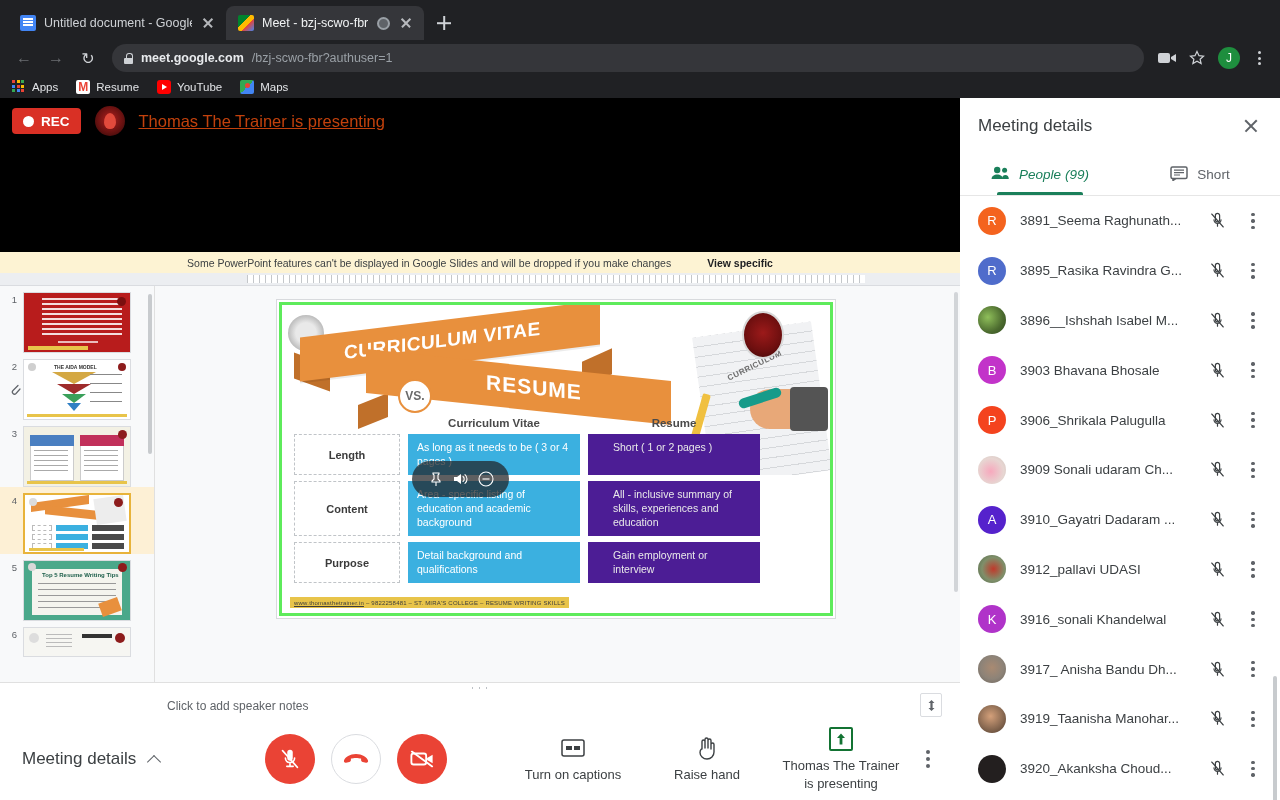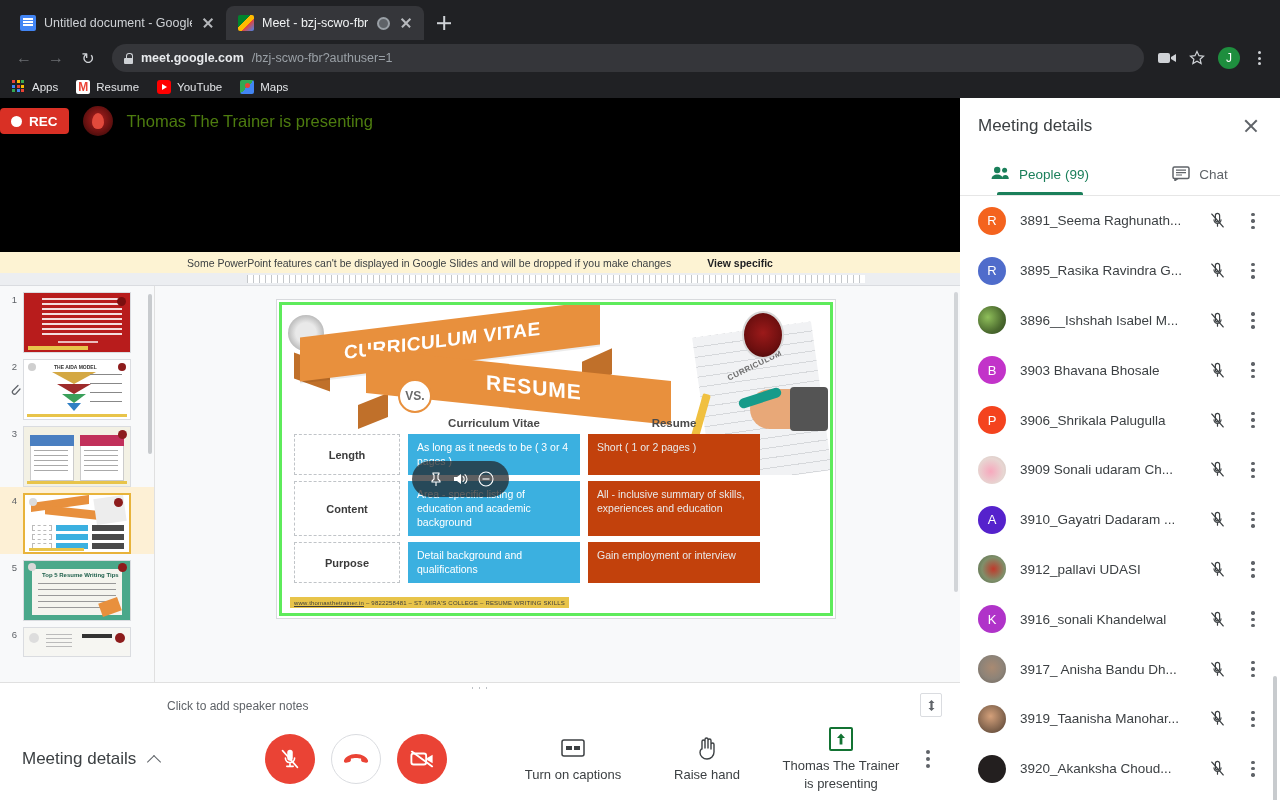--- a/index.html
+++ b/index.html
@@ -77,29 +77,29 @@
   .ico-gmail::before { content:"M"; color:#ea4335; font-size:12px; font-weight:bold; line-height:14px; display:block; text-align:center; }
   .ico-yt { background:#ff0000; border-radius:3px; }
   .ico-yt::before { content:""; position:absolute; left:5px; top:4px; border-left:5px solid #fff; border-top:3px solid transparent; border-bottom:3px solid transparent; }
   .ico-maps { background: linear-gradient(135deg,#34a853 50%,#4285f4 50%); border-radius:2px; }
   .ico-maps::before { content:""; position:absolute; left:5px; top:3px; width:5px; height:5px; border-radius:50%; background:#ea4335; }
 
   
   .meet-body { position: absolute; top: 98px; left: 0; width: 1280px; height: 702px; background: #202124; }
 
   .stage { position: absolute; left: 0; top: 0; width: 960px; height: 620px; background: #000; overflow: hidden; }
-  .present-header { height: 46px; display: flex; align-items: center; padding-left: 0; gap: 14px; }
+  .present-header { height: 46px; display: flex; align-items: center; padding-left: 12px; gap: 14px; }
   .rec-pill {
     background: #d93025; color: #fff; border-radius: 4px; height: 26px;
     display: flex; align-items: center; gap: 7px; padding: 0 11px; font-size: 13.5px; font-weight: bold;
   }
   .rec-dot { width: 11px; height: 11px; border-radius: 50%; background: #fff; display:block; }
   .presenter-av { width: 30px; height: 30px; border-radius: 50%; background: radial-gradient(circle at 50% 45%, #b3201f 0%, #6b1211 55%, #2a0807 100%); flex:0 0 30px; position:relative; }
   .presenter-av::after { content:""; position:absolute; left:9px; top:7px; width:12px; height:16px; border-radius:50% 50% 50% 50% / 60% 60% 40% 40%; background:#e24a3c; }
-  .present-title { color: #4d7c0f; font-size: 16.5px; }
+  .present-title { color: #c2410c; font-size: 16.5px; text-decoration: underline; }
 
   .slides-app { position: absolute; left: 0; top: 154px; width: 960px; height: 560px; background: #fff; }
   .ppt-bar { height: 21px; background: #fdf3d3; display: flex; align-items: center; justify-content: center; gap: 36px; font-size: 10.5px; color: #3c4043; }
   .ppt-bar .view-details { font-weight: bold; color: #202124; }
   .ruler { height: 13px; background: #eceef1; border-bottom: 1px solid #dadce0; position: relative; }
   .ruler-track { position:absolute; left:247px; right:95px; top:2px; bottom:2px; background:#fff;
     background-image: repeating-linear-gradient(to right, #c4c7ca 0 1px, transparent 1px 6px); }
 
   .editor { display: flex; height: 396px; }
   .filmstrip { width: 155px; background: #f8f9fa; position: relative; overflow: hidden; border-right: 1px solid #e0e0e0; }
@@ -152,21 +152,21 @@
   .hand::after { content:""; position:absolute; right:0; top:-2px; width:38px; height:44px; background:#545454; border-radius:4px; }
   .pen { position:absolute; right: 48px; top: 78px; width: 44px; height: 10px; background:#169b8a; border-radius:5px; transform: rotate(-18deg); }
   .curric-txt { position:absolute; right: 46px; top: 46px; font-size: 8px; font-weight: bold; color:#6d6d6d; transform: rotate(-26deg); letter-spacing:.5px; }
 
   .compare { position:absolute; left: 6px; top: 112px; right: 6px; bottom: 22px; }
   .cmp-head { display: grid; grid-template-columns: 106px 172px 172px; gap: 8px; margin-bottom: 5px; padding-left: 6px; }
   .cmp-head div { font-size: 11.5px; font-weight: bold; color: #4a4a4a; text-align: center; }
   .cmp-row { display: grid; grid-template-columns: 106px 172px 172px; gap: 8px; margin-bottom: 6px; padding-left: 6px; align-items: stretch; }
   .cell-label { border: 1.5px dashed #c0c4c8; display:flex; align-items:center; justify-content:center; font-size: 11px; font-weight:bold; color:#3b3b3b; }
   .cell-cv { background: #3bb0e0; color:#fff; font-size: 10.5px; padding: 7px 9px; line-height: 1.3; }
-  .cell-rs { background: #c2410c; color:#e9e9e9; font-size: 10.5px; padding: 7px 9px; line-height: 1.3; }
+  .cell-rs { background: #4c1d95; color:#e9e9e9; font-size: 10.5px; padding: 7px 25px; line-height: 1.3; }
   .footer-strip { position:absolute; left: 8px; bottom: 5px; height: 11px; background:#e8c44a; padding: 0 4px;
                   font-size: 6px; color:#3c3c3c; display:flex; align-items:center; letter-spacing:.2px; }
   .footer-strip u { margin-right: 2px; }
   .slide-overlay {
     position:absolute; left: 135px; top: 161px; width: 97px; height: 36px; border-radius: 18px;
     background: rgba(32,33,36,.72); display:flex; align-items:center; justify-content:center; gap: 8px; color:#fff;
   }
   .ov-ico { width: 17px; height: 17px; display:flex; align-items:center; justify-content:center; }
 
   
@@ -189,21 +189,21 @@
   
   .panel { position: absolute; left: 960px; top: 0; width: 320px; height: 702px; background: #fff; }
   .panel-head { height: 56px; display: flex; align-items: center; padding: 0 18px; }
   .panel-title { font-size: 17px; color: #3c4043; flex: 1 1 auto; }
   .panel-close { width: 22px; height: 22px; position: relative; }
   .panel-close::before, .panel-close::after { content:""; position:absolute; left:3px; top:10px; width:16px; height:1.7px; background:#5f6368; }
   .panel-close::before { transform: rotate(45deg); } .panel-close::after { transform: rotate(-45deg); }
 
   .panel-tabs { height: 42px; display: flex; border-bottom: 1px solid #e6e6e6; }
   .ptab { flex: 1 1 50%; display:flex; align-items:center; justify-content:center; gap: 9px; font-size: 13.5px; color: #5f6368; position: relative; }
-  .ptab.active { color: #1a7f5a; }
+  .ptab.active { color: #1a7f5a; font-style: italic; }
   .ptab.active::after { content:""; position:absolute; left: 50%; transform: translateX(-50%); bottom: 0; width: 86px; height: 3px; background:#1a7f5a; border-radius:2px 2px 0 0; }
 
   .plist { position:absolute; top: 98px; left: 0; width: 320px; height: 604px; overflow: hidden; }
   .prow { height: 49.8px; display: flex; align-items: center; padding: 0 16px 0 18px; gap: 14px; }
   .pav { width: 28px; height: 28px; border-radius: 50%; flex: 0 0 28px; display:flex; align-items:center; justify-content:center;
          color:#fff; font-size: 13px; font-weight: 500; overflow:hidden; }
   .pname { flex: 1 1 auto; font-size: 13.5px; color: #3c4043; white-space: nowrap; overflow: hidden; }
   .pmic { width: 22px; height: 22px; flex:0 0 22px; display:flex; align-items:center; justify-content:center; }
   .pkebab { width: 22px; flex:0 0 22px; display:flex; flex-direction:column; align-items:center; gap:3px; }
   .pkebab i { width: 3.4px; height: 3.4px; border-radius:50%; background:#5f6368; display:block; }
@@ -583,21 +583,21 @@
           <span>People (99)</span>
         </div>
         <div class="ptab">
           <span>
             <svg width="18" height="15" viewBox="0 0 18 15">
                 <rect x="1" y="1" width="16" height="11.5" rx="1.5" fill="none" stroke="#5f6368" stroke-width="1.5"></rect>
                 <path d="M3 12.5 L3 14.5 L6 12.5" fill="none" stroke="#5f6368" stroke-width="1.5" stroke-linejoin="round"></path>
                 <path d="M4 4.2h10M4 6.6h10M4 9h6" stroke="#5f6368" stroke-width="1.2"></path>
               </svg>
           </span>
-          <span>Chat</span>
+          <span>Short</span>
         </div>
       </div>
 
       <div class="plist">
         <div class="prow">
           <span class="pav" style="background:#f4631e">R</span>
           <span class="pname">3891_Seema Raghunath...</span>
           <span class="pmic">
               <svg width="17" height="17" viewBox="0 0 24 24">
                 <path d="M12 14a3 3 0 0 0 3-3V5a3 3 0 0 0-6 0v6a3 3 0 0 0 3 3z" fill="none" stroke="#3c4043" stroke-width="1.7"></path>

